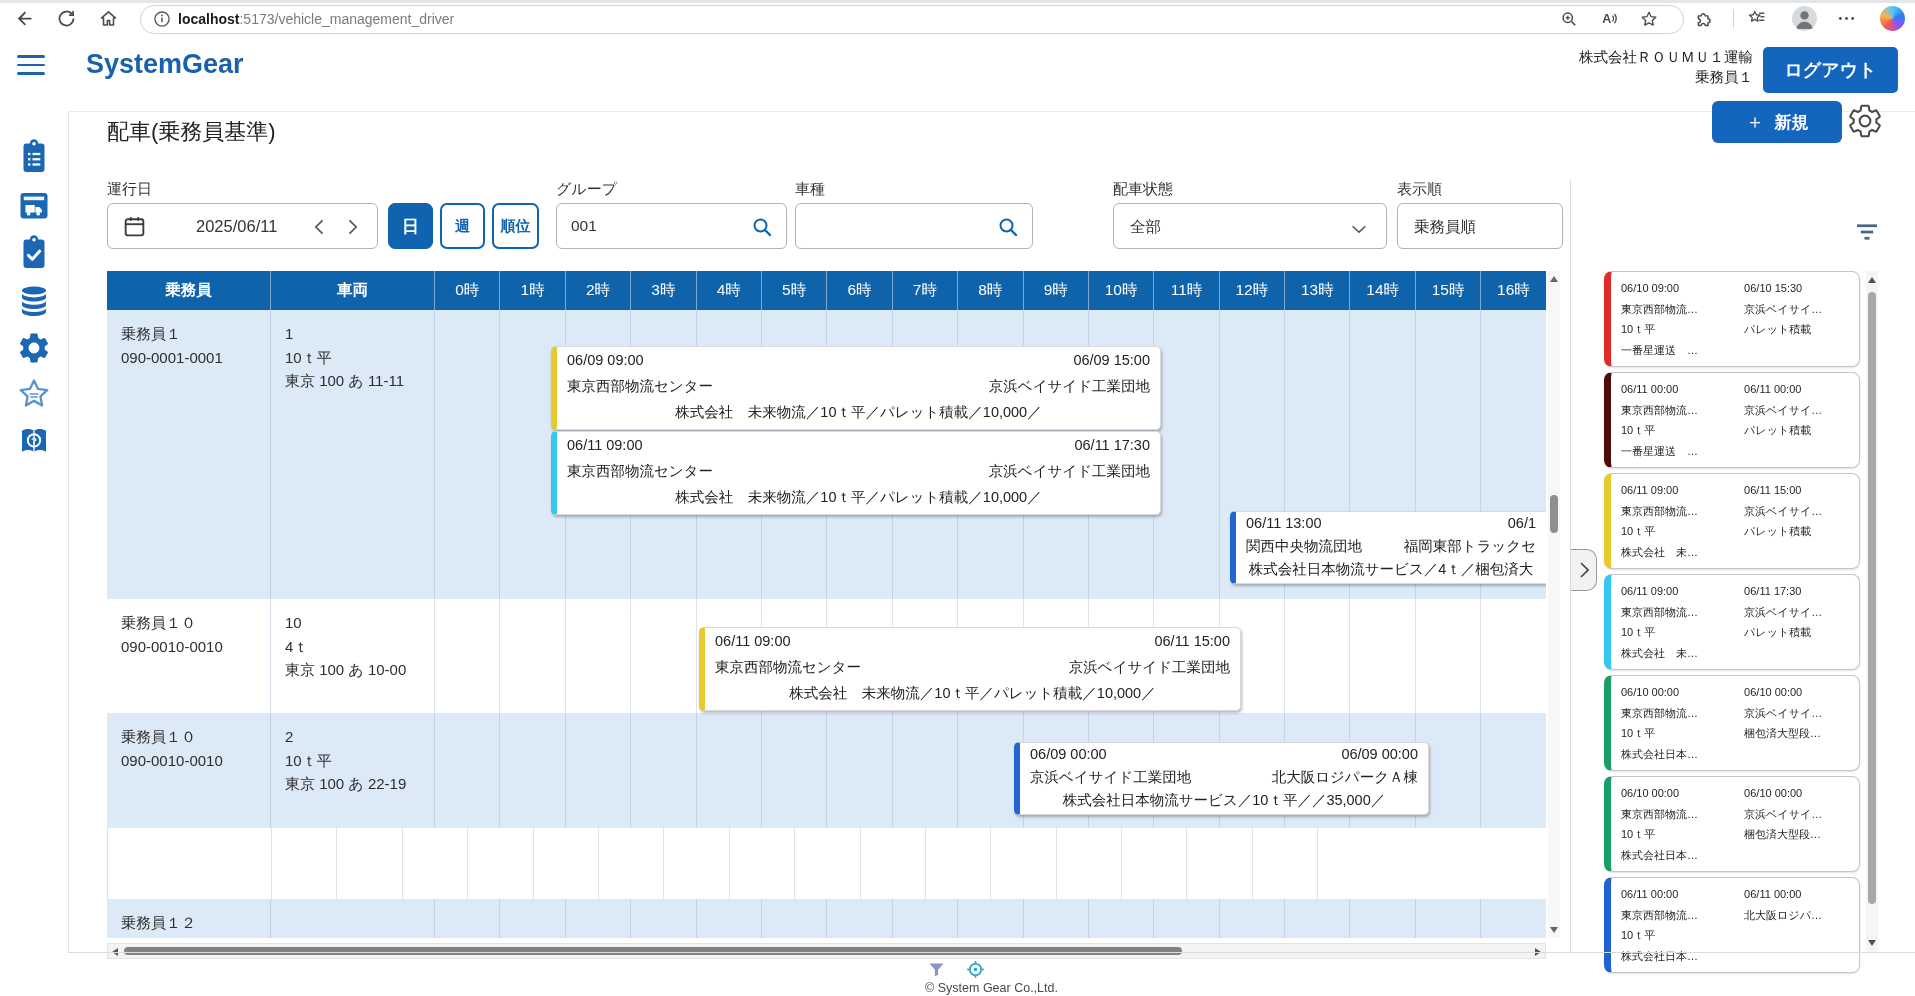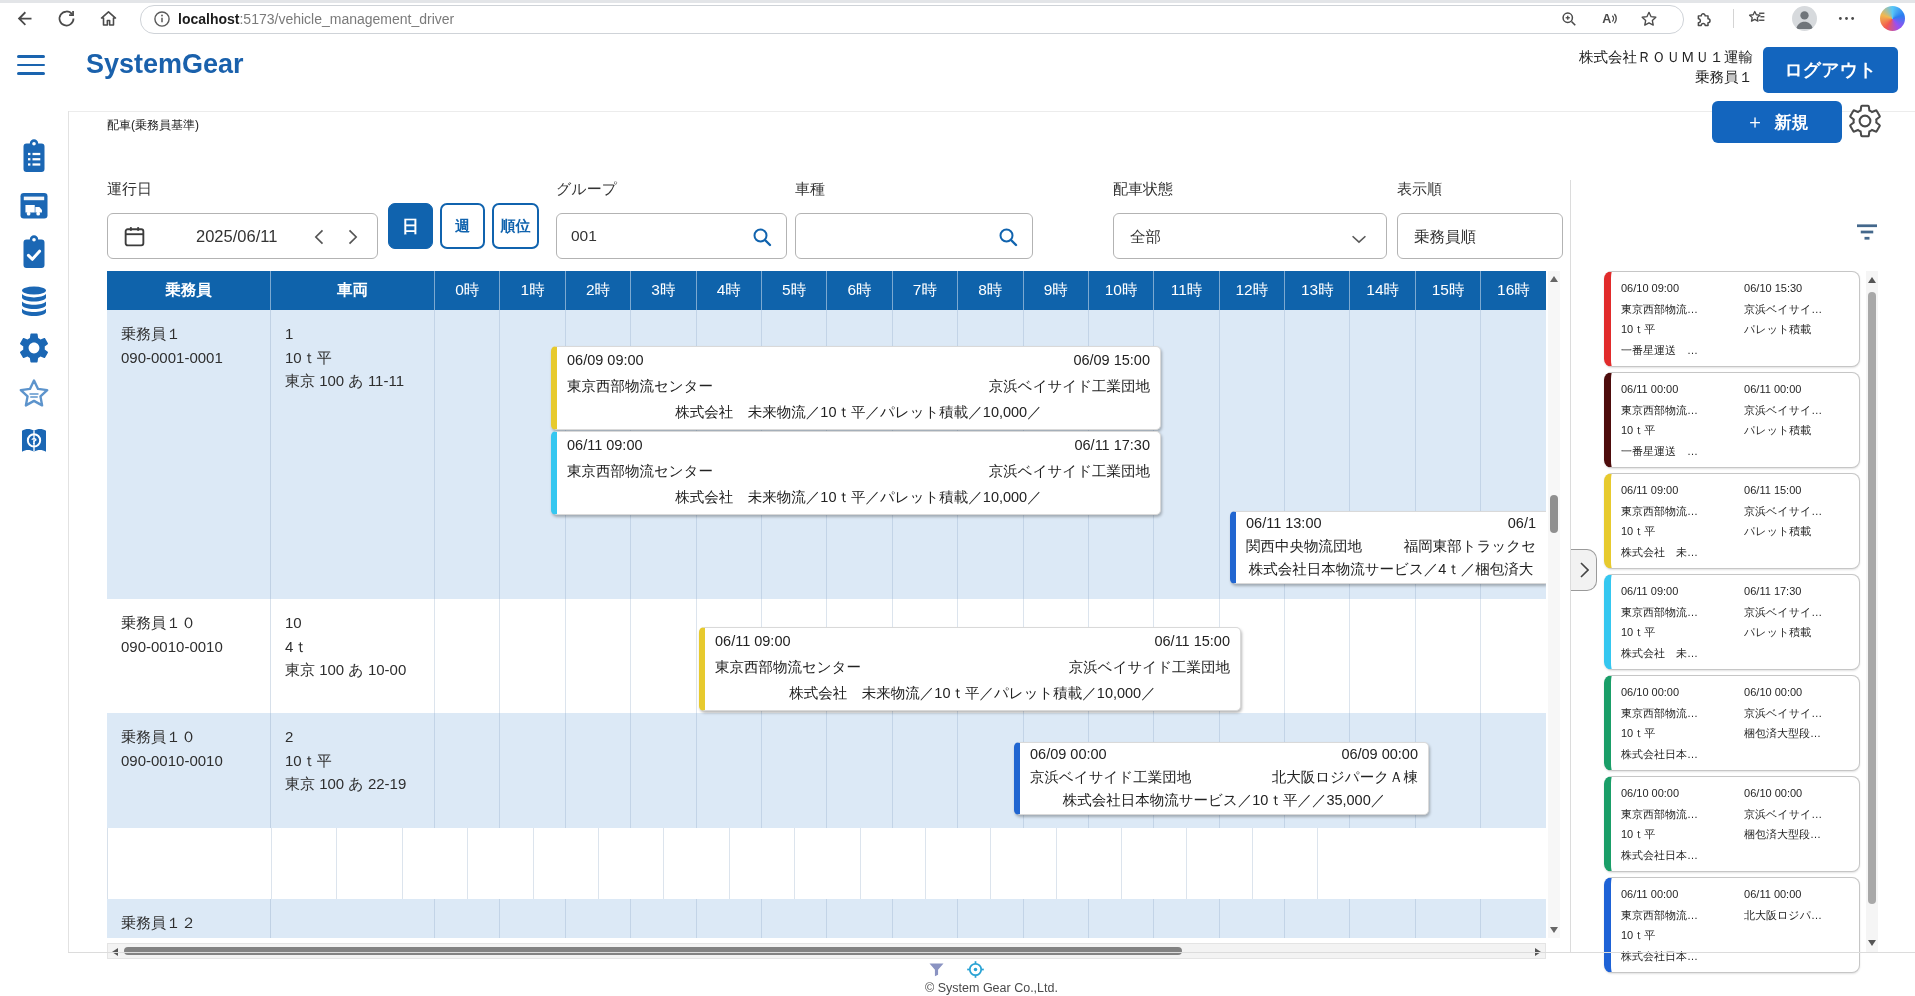--- a/index.html
+++ b/index.html
@@ -28,30 +28,30 @@
   #app-title{position:absolute;left:86px;top:12px;font-size:27px;font-weight:bold;color:#1a61ac;}
   #hdr-right{position:absolute;right:162px;top:10px;text-align:right;font-size:14.5px;line-height:20px;color:#222;}
   #logout-btn{position:absolute;left:1763px;top:10px;width:135px;height:46px;background:#1365be;color:#fff;
     font-size:18px;font-weight:bold;border:none;border-radius:5px;display:flex;align-items:center;justify-content:center;cursor:pointer;}
 
   
   #sidebar{position:absolute;left:0;top:111px;width:68px;height:841px;background:#fff;border-right:1px solid #e2e2e2;}
   .sb-ic{position:absolute;left:16px;width:36px;height:36px;cursor:pointer;}
 
   
-  #page-title{position:absolute;left:107px;top:117px;font-size:12px;color:#222;}
+  #page-title{position:absolute;left:107px;top:117px;font-size:22px;color:#222;}
   #new-btn{position:absolute;left:1712px;top:101px;width:130px;height:42px;background:#1365be;border-radius:6px;color:#fff;
     display:flex;align-items:center;justify-content:center;gap:10px;font-size:17px;cursor:pointer;}
   #new-btn .plus{font-size:19px;font-weight:normal;}
   #new-btn .lbl{font-weight:bold;}
   #page-gear{position:absolute;left:1846px;top:102px;width:38px;height:38px;cursor:pointer;}
 
   
   .f-label{position:absolute;top:180px;font-size:15px;color:#333;}
-  .f-field{position:absolute;top:213px;height:46px;border:1px solid #b3b3b3;border-radius:6px;background:#fff;box-sizing:border-box;}
+  .f-field{position:absolute;top:203px;height:46px;border:1px solid #b3b3b3;border-radius:6px;background:#fff;box-sizing:border-box;}
   .f-text{position:absolute;top:13px;font-size:15.5px;color:#333;white-space:nowrap;}
   .view-btn{position:absolute;top:203px;height:46px;box-sizing:border-box;border-radius:7px;display:flex;align-items:center;
     justify-content:center;font-weight:bold;cursor:pointer;}
   .view-btn.active{background:#1063ae;color:#fff;border:1px solid #1063ae;font-size:17px;}
   .view-btn.inactive{background:#fff;color:#1063ae;border:2px solid #1063ae;font-size:15px;}
 
   
   #table-head{position:absolute;left:107px;top:271px;width:1439px;height:39px;background:#0f63ab;display:flex;}
   .th{display:flex;align-items:center;justify-content:center;color:#fff;font-weight:bold;font-size:15.5px;box-sizing:border-box;}
   .th-driver{width:163px;}

